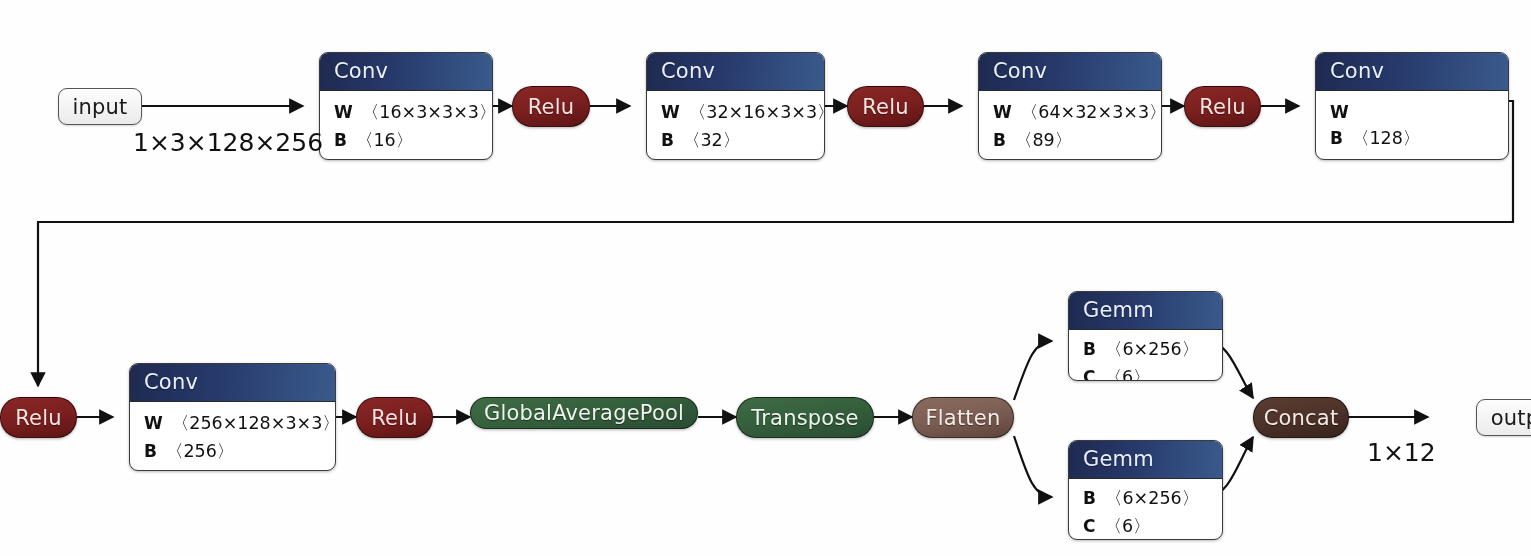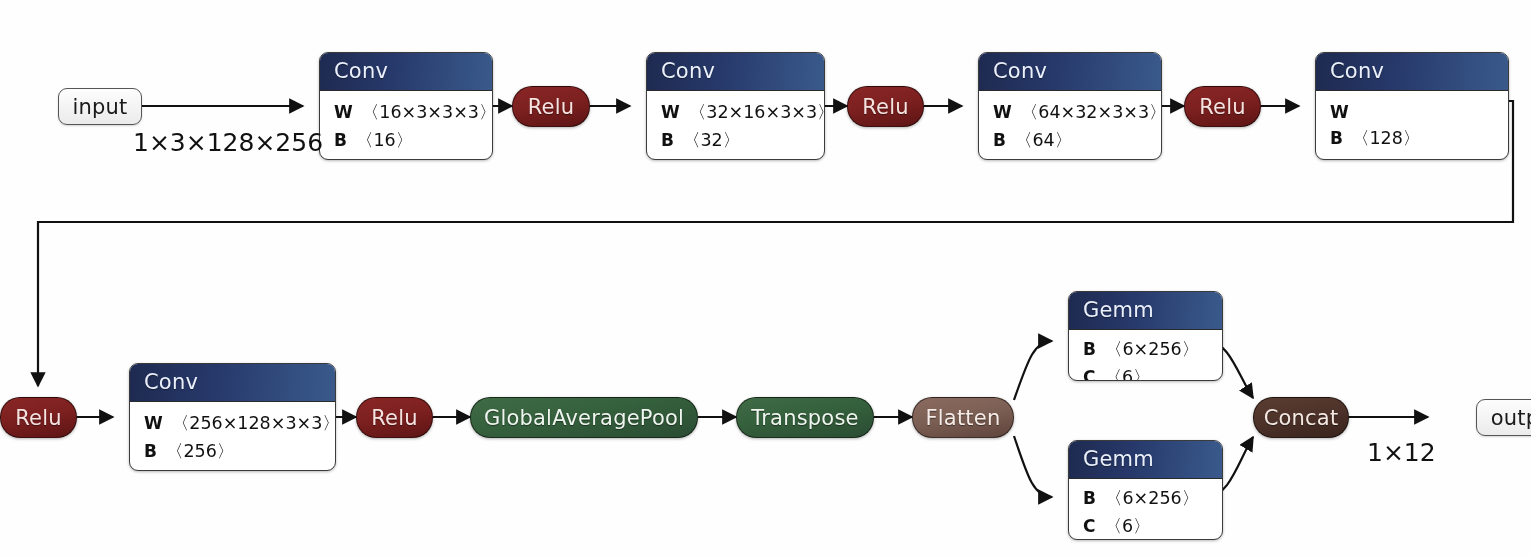--- a/index.html
+++ b/index.html
@@ -218,21 +218,21 @@
 
   <div class="node param-node" style="left:962px; top:52px; width:184px; height:108px;">
     <div class="param-head">Conv</div>
     <div class="param-body">
       <div class="param-row">
         <span class="param-key">W</span>
         <span class="param-val">〈64×32×3×3〉</span>
       </div>
       <div class="param-row">
         <span class="param-key">B</span>
-        <span class="param-val">〈64〉</span>
+        <span class="param-val">〈89〉</span>
       </div>
     </div>
   </div>
 
   <div class="node op-node op-relu" style="left:1184px; top:86px; width:77px; height:41px;">
     <span>Relu</span>
   </div>
 
   <div class="node param-node" style="left:1299px; top:52px; width:194px; height:108px;">
     <div class="param-head">Conv</div>
@@ -262,21 +262,21 @@
         <span class="param-key">B</span>
         <span class="param-val">〈256〉</span>
       </div>
     </div>
   </div>
 
   <div class="node op-node op-relu" style="left:356px; top:397px; width:77px; height:41px;">
     <span>Relu</span>
   </div>
 
-  <div class="node op-node op-green" style="left:470px; top:397px; width:228px; height:41px;">
+  <div class="node op-node op-green" style="left:470px; top:397px; width:228px; height:32px;">
     <span>GlobalAveragePool</span>
   </div>
 
   <div class="node op-node op-green" style="left:736px; top:397px; width:138px; height:41px;">
     <span>Transpose</span>
   </div>
 
   <div class="node op-node op-flatten" style="left:912px; top:397px; width:102px; height:41px;">
     <span>Flatten</span>
   </div>

